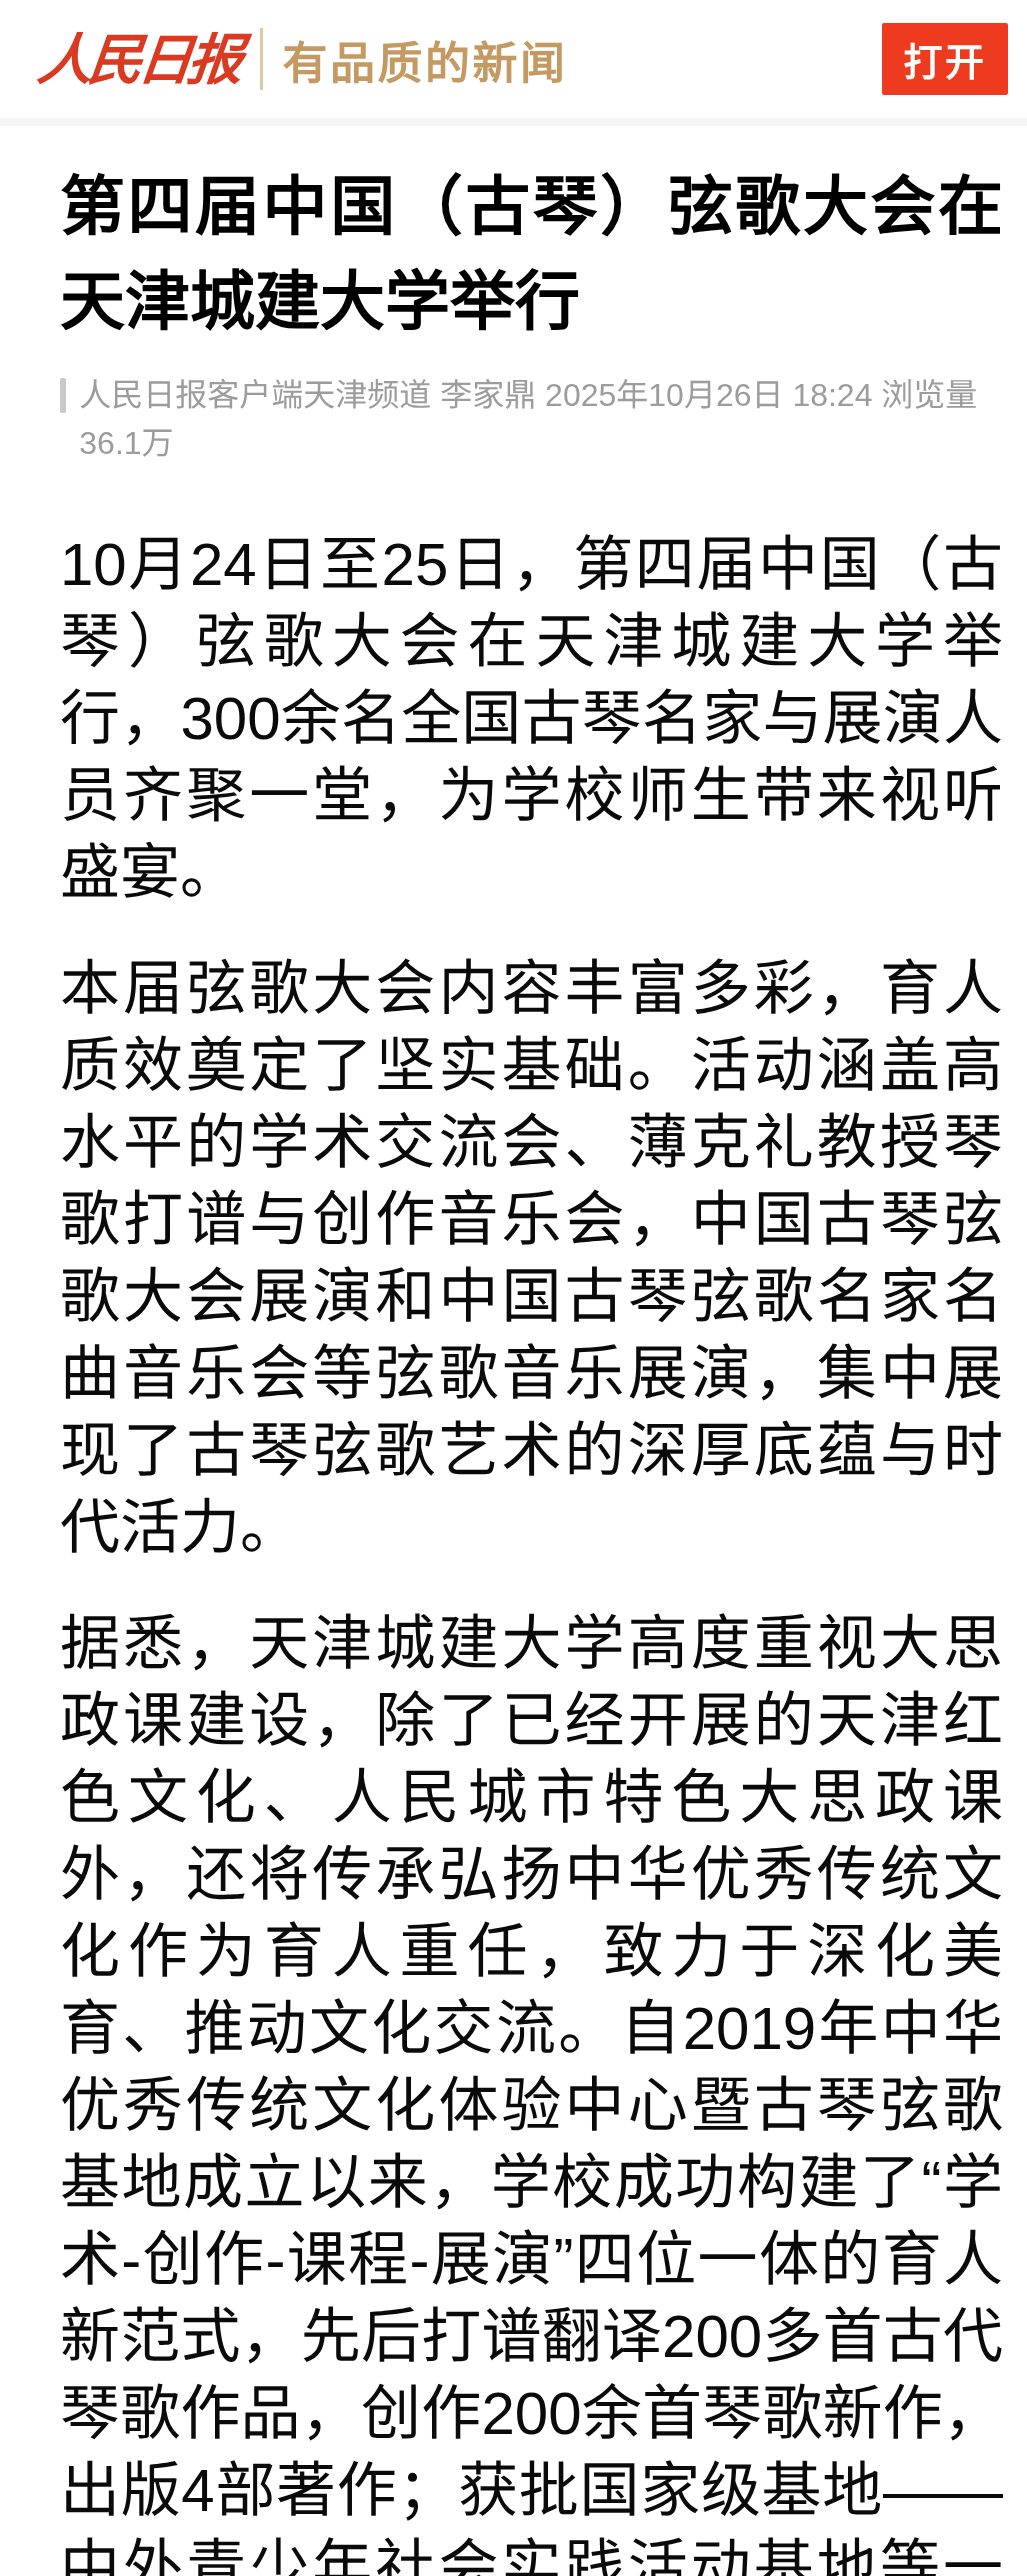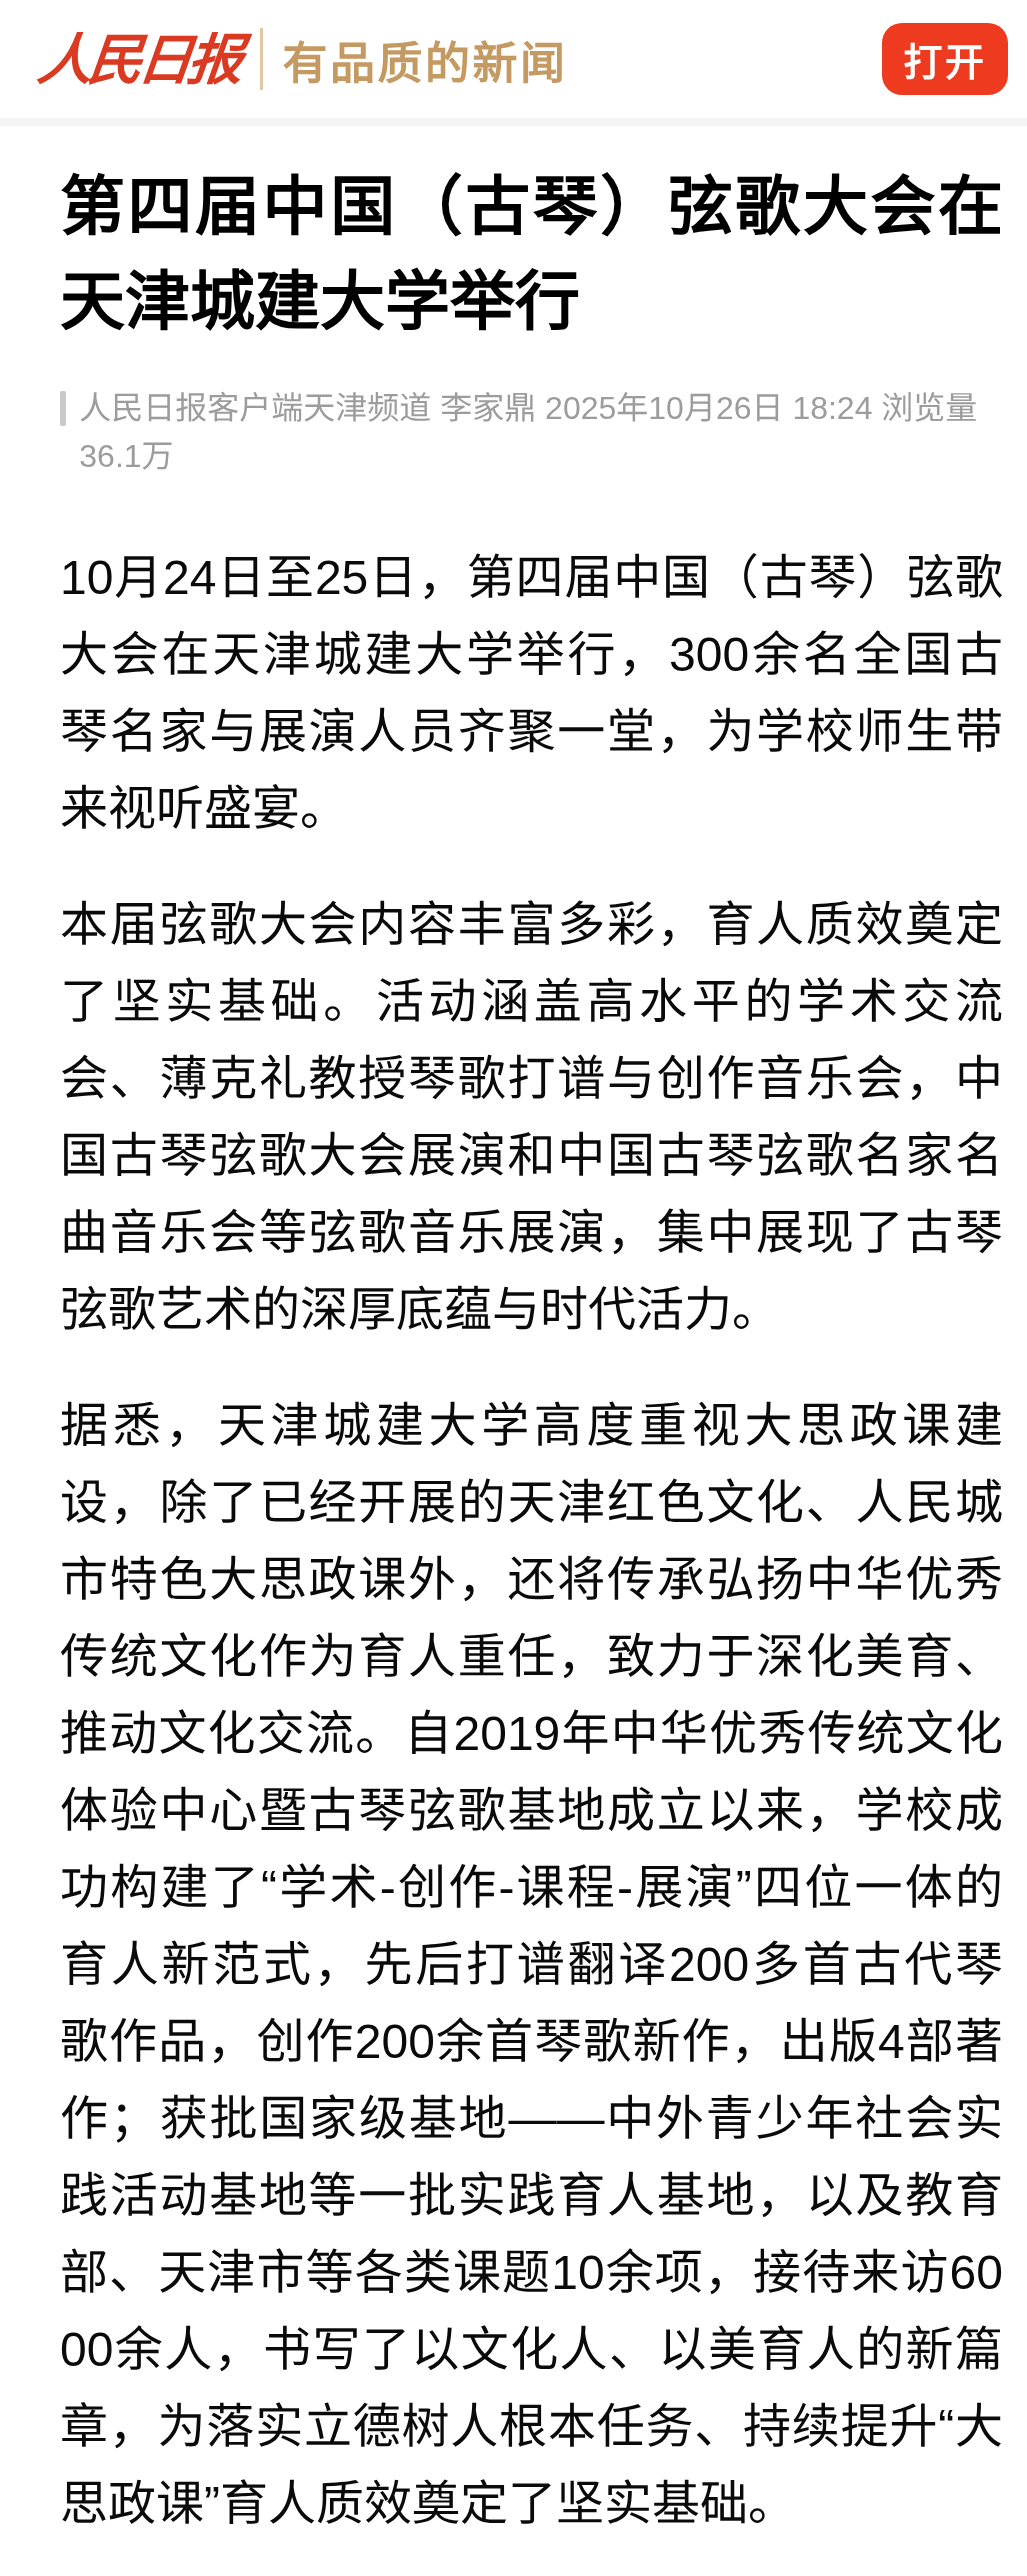--- a/index.html
+++ b/index.html
@@ -61,21 +61,21 @@
     font-weight: 700;
     letter-spacing: 2.5px;
     color: var(--tagline-gold);
     white-space: nowrap;
   }
   .open-btn {
     margin-left: auto;
     width: 126px;
     height: 72px;
     border: none;
-    border-radius: 20px;
+    border-radius: 2px;
     background: var(--button-red);
     color: #ffffff;
     font-family: "Liberation Sans", sans-serif;
     font-size: 39px;
     font-weight: 700;
     letter-spacing: 2.5px;
     display: flex;
     align-items: center;
     justify-content: center;
     cursor: pointer;
@@ -91,41 +91,41 @@
   }
   .article-title {
     font-size: 65px;
     line-height: 1.45;
     font-weight: 700;
     color: #000000;
     text-align: justify;
   }
   .byline {
     position: relative;
-    margin-top: 35px;
+    margin-top: 22px;
     padding-left: 19.3px;
     font-size: 32px;
     line-height: 1.5;
     color: var(--meta-gray);
     text-align: left;
   }
   .byline-bar {
     position: absolute;
     left: 0;
     top: 7.6px;
     width: 5.9px;
     height: 35px;
     background: var(--bar-gray);
     border-radius: 1.7px;
   }
   .byline span { white-space: normal; }
 
   .content p {
     margin-top: 39px;
-    font-size: 48px;
+    font-size: 60px;
     line-height: 77px;
     color: var(--text-black);
     text-align: justify;
     word-break: break-all;
   }
   .content p:first-child { margin-top: 59px; }
 </style>
 </head>
 <body>
 

